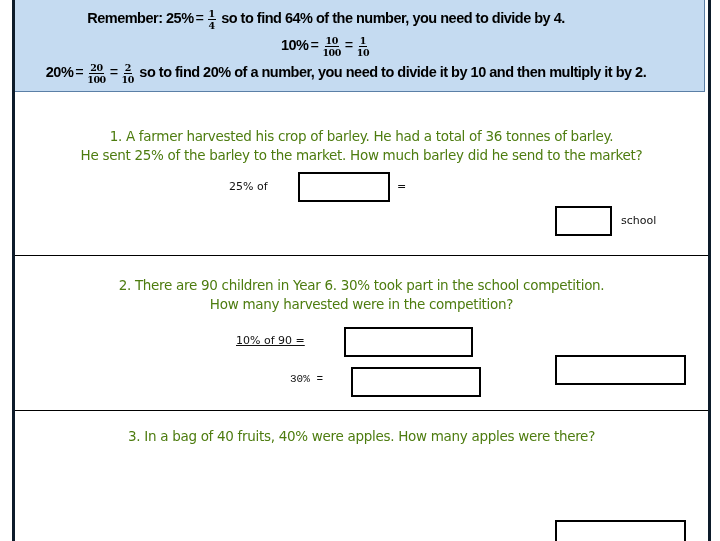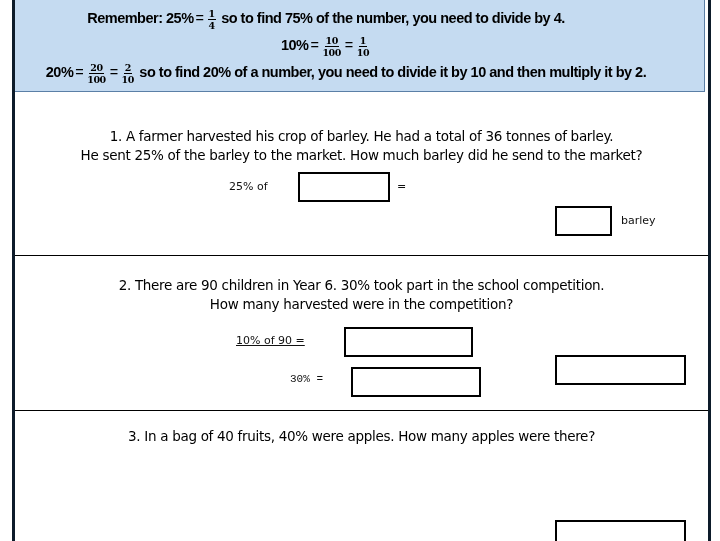--- a/index.html
+++ b/index.html
@@ -22,21 +22,21 @@
     }
     .frac { display: inline-flex; flex-direction: column; align-items: center; vertical-align: middle;
       font-family: "DejaVu Serif", serif; font-size: 9.5px; line-height: 11px; margin: 0 2px; font-weight: bold; }
     .frac .num { border-bottom: 1px solid #000; padding: 0 1px; }
     .eq { margin: 0 2px; font-weight: normal; }
 
     .divider { position: absolute; left: 15px; width: 693px; height: 1px; background: #000; }
 
     .qtext {
       position: absolute; left: 15px; width: 693px; text-align: center;
-      font-family: "DejaVu Sans", sans-serif; font-size: 13.5px; color: #000000; white-space: nowrap;
+      font-family: "DejaVu Sans", sans-serif; font-size: 13.5px; color: #4d7c0f; white-space: nowrap;
       letter-spacing: -0.3px;
     }
     .label {
       position: absolute; font-family: "DejaVu Sans", sans-serif; font-size: 11px; color: #111; white-space: nowrap;
     }
     .answer-box {
       position: absolute; border: 2px solid #000; background: #fff; box-sizing: border-box;
     }
   </style>
 </head>
@@ -44,21 +44,21 @@
 
 <div class="page-border-left"></div>
 <div class="page-border-right"></div>
 
 <div class="reminder-box">
   <div class="rline" style="top:8px;">
     <span>Remember: 25%</span><span class="eq">=</span><span class="frac">
         <span class="num">1</span>
         <span>4</span>
       </span>
-    <span>so to find 75% of the number, you need to divide by 4.</span>
+    <span>so to find 64% of the number, you need to divide by 4.</span>
   </div>
   <div class="rline" style="top:35px;">
     <span>10%</span><span class="eq">=</span><span class="frac">
         <span class="num">10</span>
         <span>100</span>
       </span><span class="eq">=</span><span class="frac">
         <span class="num">1</span>
         <span>10</span>
       </span>
   </div>
@@ -74,21 +74,21 @@
   </div>
 </div>
 
 <div>
   <div class="qtext" style="top:128px;">1.  A farmer harvested his crop of barley. He had a total of 36 tonnes of barley.</div>
   <div class="qtext" style="top:147px;">He sent 25% of the barley to the market. How much barley did he send to the market?</div>
   <div class="label" style="left:229px; top:180px;">25% of</div>
   <div class="answer-box" style="left:298px; top:172px; width:92px; height:30px;"></div>
   <div class="label" style="left:397px; top:180px;">=</div>
   <div class="answer-box" style="left:555px; top:206px; width:57px; height:30px;"></div>
-  <div class="label" style="left:621px; top:214px;">barley</div>
+  <div class="label" style="left:621px; top:214px;">school</div>
 </div>
 
 <div class="divider" style="top:255px;"></div>
 
 <div>
   <div class="qtext" style="top:277px;">2. There are 90 children in Year 6. 30% took part in the school competition.</div>
   <div class="qtext" style="top:296px;">How many harvested were in the competition?</div>
   <div class="label" style="left:236px; top:334px;text-decoration:underline;">10% of 90 =</div>
   <div class="answer-box" style="left:344px; top:327px; width:129px; height:30px;"></div>
   <div class="label" style="left:290px; top:373px;font-family:Liberation Mono, monospace;">30%  =</div>

